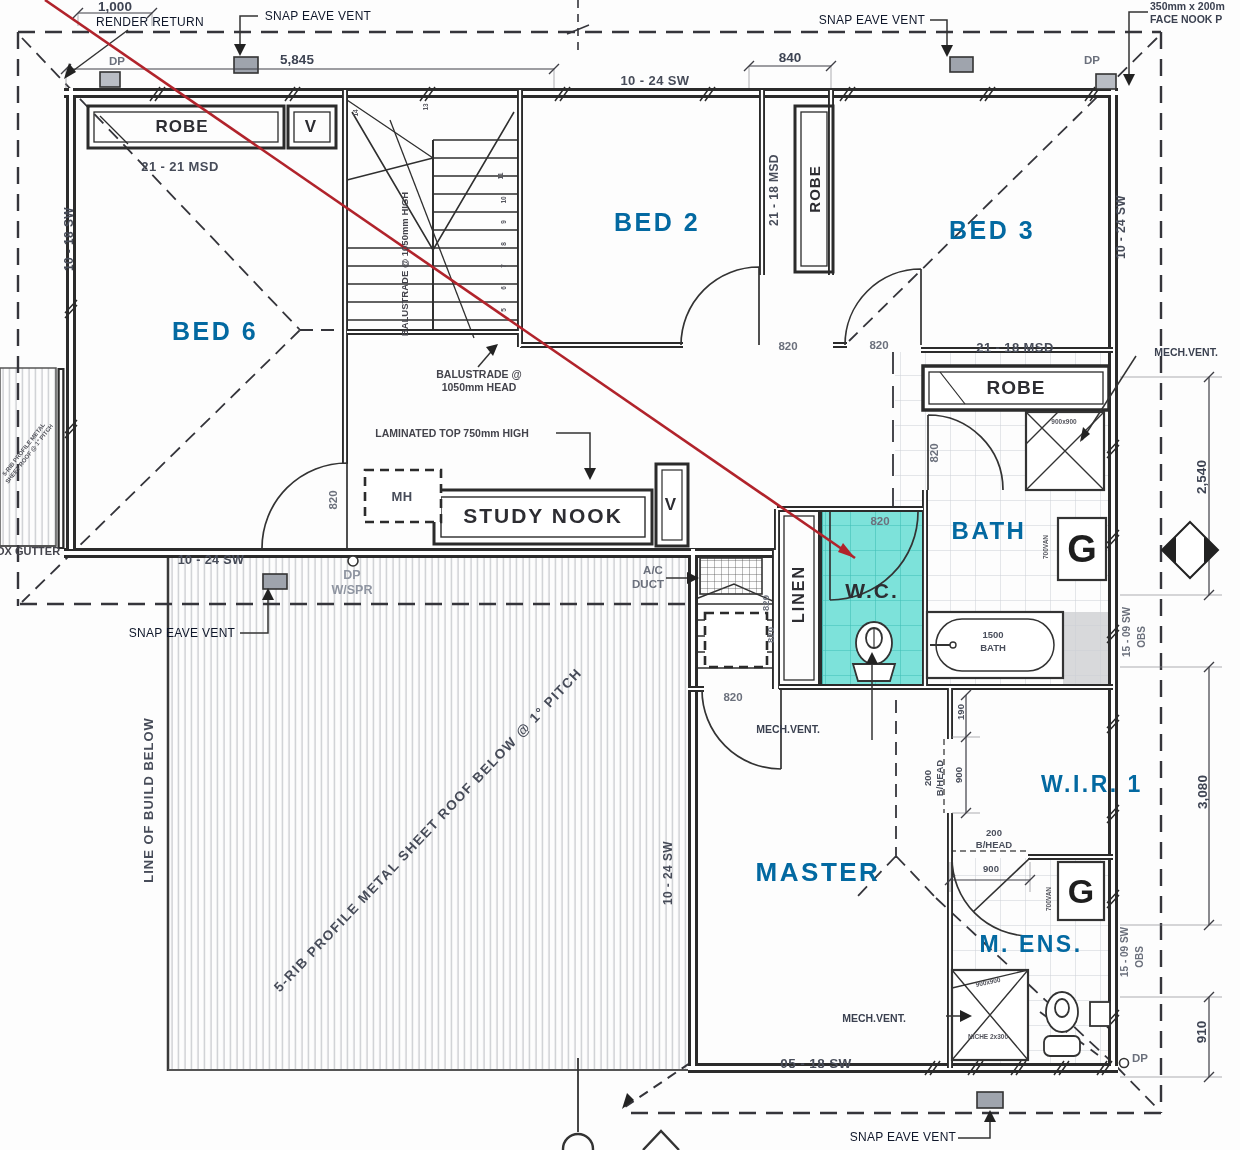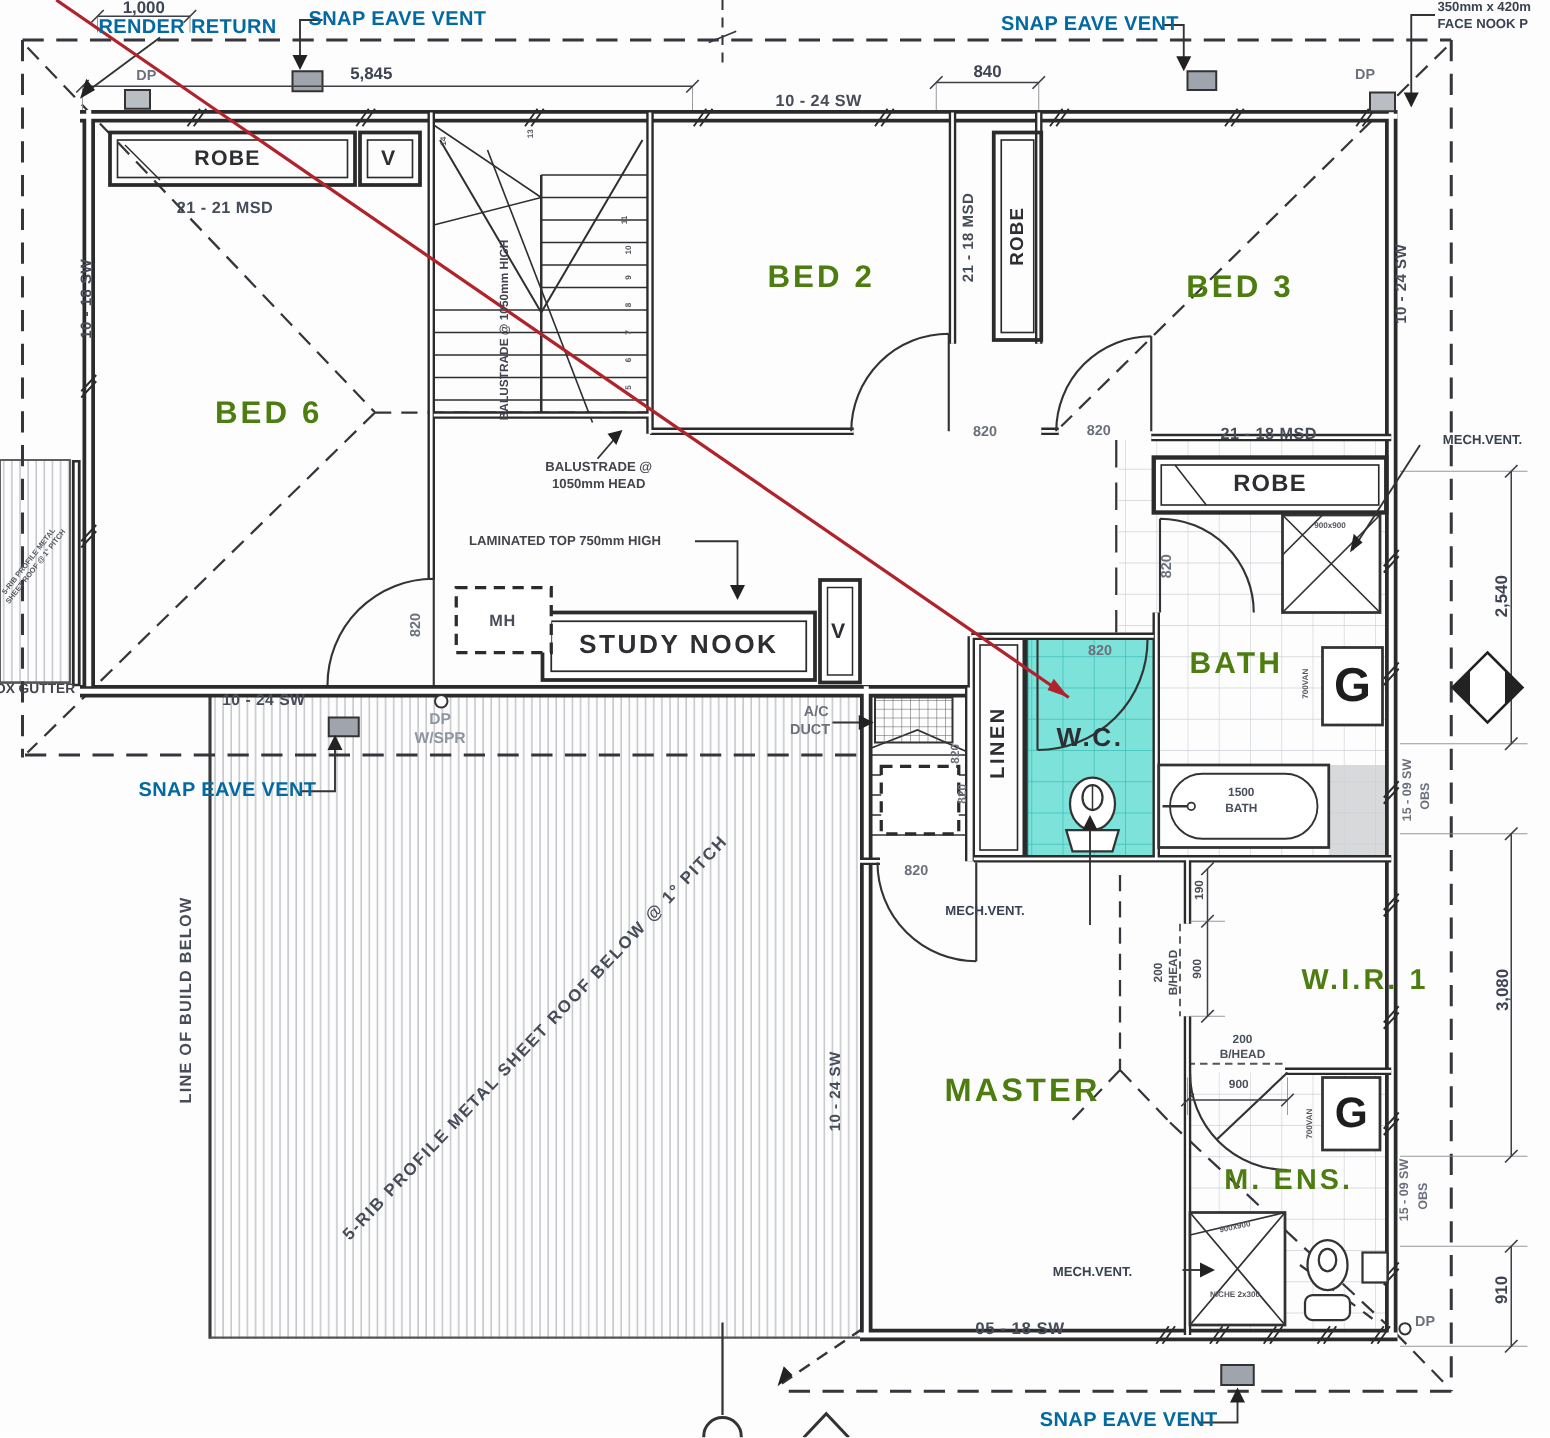--- a/index.html
+++ b/index.html
@@ -2,29 +2,29 @@
 <html><head>
 <meta charset="utf-8">
 <style>
   html,body{margin:0;padding:0;background:#fff;}
   .plan{position:relative;width:1240px;height:1150px;background:#fdfdfd;overflow:hidden;
         font-family:"Liberation Sans",sans-serif;}
   .plan svg{position:absolute;left:0;top:0;}
   .lbl{position:absolute;transform:translate(-50%,-50%);white-space:nowrap;z-index:5;}
   .raw{transform:none;}
   .vert{transform:translate(-50%,-50%) rotate(-90deg);}
-  .room{font-size:25px;font-weight:600;letter-spacing:2.5px;color:#4d7c0f;}
+  .room{font-size:25px;font-weight:600;letter-spacing:2.5px;color:#0369a1;}
   .room-sm{font-size:21px;font-weight:600;letter-spacing:2px;color:#2d2d32;}
   .closet{font-size:17px;font-weight:600;letter-spacing:1px;color:#2d2d32;}
   .code{font-size:13px;color:#474c59;font-weight:600;letter-spacing:.4px;}
   .code-sm{font-size:11.5px;color:#6b707c;font-weight:600;}
   .code-lt{font-size:12.5px;color:#8f95a1;font-weight:600;}
   .dim{font-size:13.5px;color:#3e4453;font-weight:600;}
   .dim-sm{font-size:9.5px;color:#4a4f5c;font-weight:600;}
-  .ann{font-size:16px;font-weight:700;color:#0369a1;letter-spacing:.3px;}
+  .ann{font-size:12px;font-weight:400;color:#0f172a;letter-spacing:.3px;}
   .ann-sm{font-size:10.5px;font-weight:700;color:#3b4150;}
   .tiny{font-size:10.5px;color:#44444c;font-weight:600;}
   .micro{font-size:6.5px;color:#55565e;font-weight:600;}
   .wrap{white-space:normal;text-align:center;line-height:1.2;}
 </style>
 </head>
 <body>
 
 <div class="plan">
 
@@ -230,21 +230,21 @@
 
 <div class="lbl dim" style="left:115px;top:6px">1,000</div>
 <div class="lbl ann" style="left:150px;top:22px">RENDER RETURN</div>
 <div class="lbl ann" style="left:318px;top:16px">SNAP EAVE VENT</div>
 <div class="lbl ann" style="left:872px;top:20px">SNAP EAVE VENT</div>
 <div class="lbl code-sm" style="left:117px;top:61px">DP</div>
 <div class="lbl dim" style="left:297px;top:59px">5,845</div>
 <div class="lbl code" style="left:655px;top:80px">10 - 24 SW</div>
 <div class="lbl dim" style="left:790px;top:57px">840</div>
 <div class="lbl code-sm" style="left:1092px;top:60px">DP</div>
-<div class="lbl raw ann-sm" style="left:1150px;top:0px">350mm x 420m</div>
+<div class="lbl raw ann-sm" style="left:1150px;top:0px">350mm x 200m</div>
 <div class="lbl raw ann-sm" style="left:1150px;top:13px">FACE NOOK P</div>
 <div class="lbl closet" style="left:182px;top:127px">ROBE</div>
 <div class="lbl closet" style="left:311px;top:127px">V</div>
 <div class="lbl code" style="left:180px;top:166px">21 - 21 MSD</div>
 <div class="lbl room" style="left:657px;top:222px">BED 2</div>
 <div class="lbl closet vert" style="left:814px;top:189px;font-size:15px">ROBE</div>
 <div class="lbl code vert" style="left:774px;top:190px;font-size:12px">21 - 18 MSD</div>
 <div class="lbl room" style="left:992px;top:230px">BED 3</div>
 <div class="lbl code vert" style="left:1121px;top:227px;font-size:12px">10 - 24 SW</div>
 <div class="lbl room" style="left:215px;top:331px">BED 6</div>

